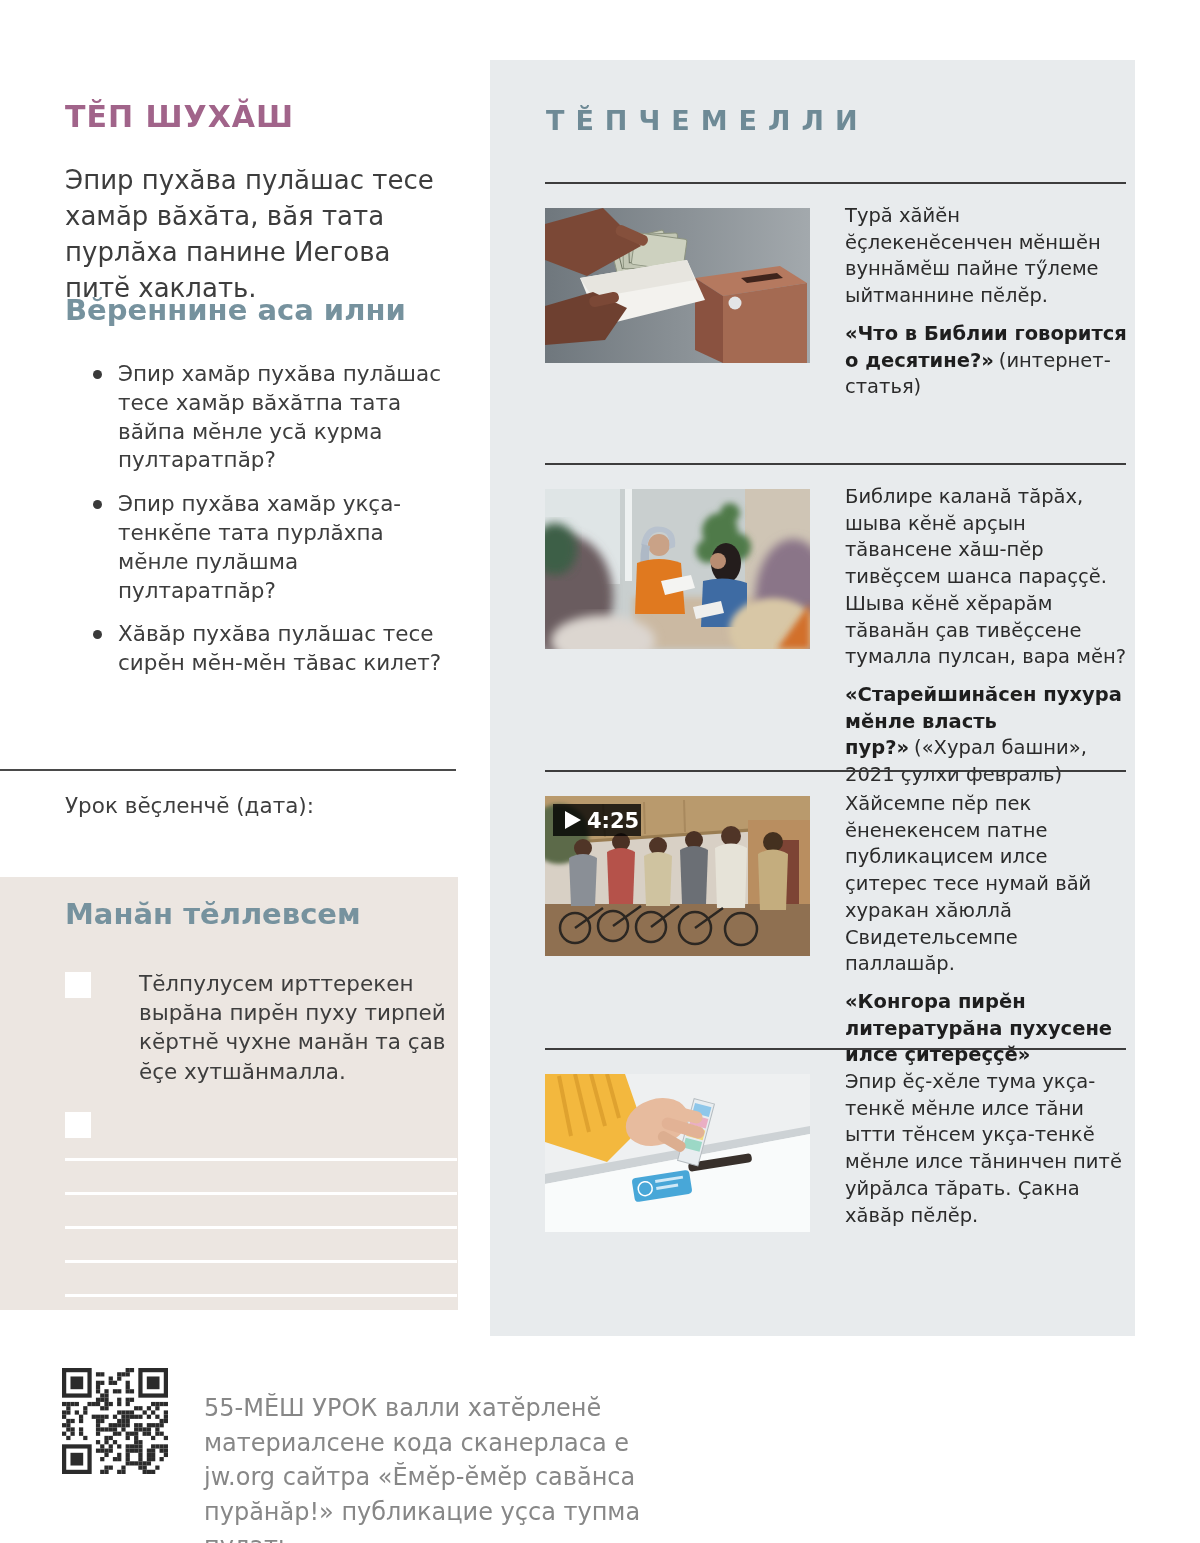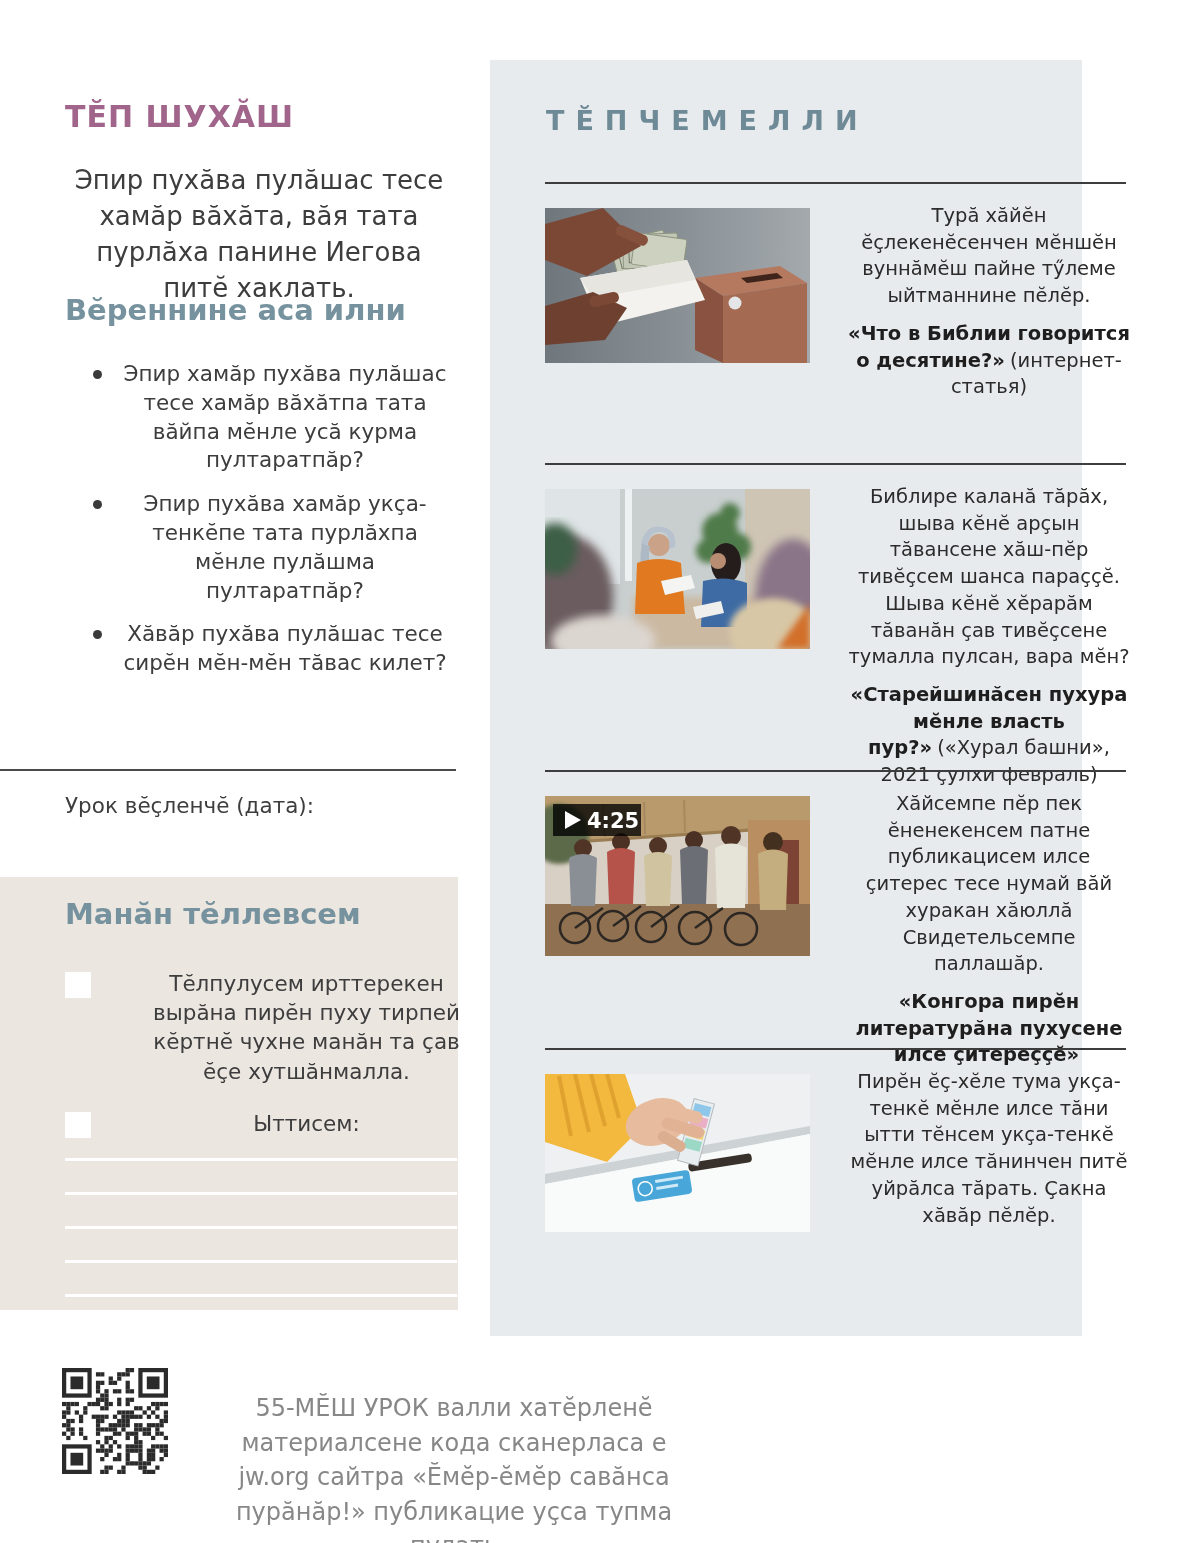--- a/index.html
+++ b/index.html
@@ -1,17 +1,17 @@
 <!DOCTYPE html>
 <html><head>
 <meta charset="utf-8">
 <style>
   html,body{margin:0;padding:0;background:#fff;}
   .page{position:relative;width:1200px;height:1543px;background:#ffffff;overflow:hidden;
-        font-family:"DejaVu Sans","Liberation Sans",sans-serif;color:#3a3a3a;text-align:center;}
+        font-family:"DejaVu Sans","Liberation Sans",sans-serif;color:#3a3a3a;}
 
   
   .h-purple{position:absolute;left:65px;top:99px;margin:0;font-size:30px;font-weight:bold;
             letter-spacing:1px;color:#a1648a;}
   .main-para{position:absolute;left:65px;top:163px;width:388px;margin:0;
              font-size:26px;line-height:1.38;color:#3d3d3d;}
   .h-slate{margin:0;font-size:29px;font-weight:bold;color:#76929e;}
   .review-h{position:absolute;left:65px;top:293px;}
   .review-list{position:absolute;left:90px;top:360px;width:362px;margin:0;padding:0;list-style:none;}
   .review-list li{position:relative;margin:0 0 15px 0;padding-left:28px;
@@ -24,21 +24,21 @@
   .goals-box{position:absolute;left:0;top:877px;width:458px;height:433px;background:#ece6e1;}
   .goals-h{position:absolute;left:65px;top:20px;}
   .goal-item{position:absolute;left:65px;display:flex;align-items:flex-start;gap:35px;}
   .goal-item .cbx{flex:0 0 auto;width:26px;height:26px;background:#ffffff;margin:3px 13px 0 0;}
   .goal-item p{margin:0;width:335px;font-size:21.5px;line-height:1.36;color:#3d3d3d;}
   .goal-1{top:92px;}
   .goal-2{top:232px;}
   .wline{position:absolute;left:65px;width:392px;height:3px;background:#ffffff;}
 
   
-  .panel{position:absolute;left:490px;top:60px;width:592px;height:1276px;background:#e8ebed;}
+  .panel{position:absolute;left:490px;top:60px;width:645px;height:1276px;background:#e8ebed;}
   .panel-h{position:absolute;left:56px;top:45px;margin:0;font-size:27px;font-weight:bold;
            letter-spacing:11px;color:#6e8a96;white-space:nowrap;}
   .res-rule{position:absolute;left:55px;width:581px;height:0;border-top:2px solid #3d3d3d;}
   .res-img{position:absolute;left:55px;width:265px;overflow:hidden;background:#9aa0a5;}
   .res-img svg{display:block;}
   .res-txt{position:absolute;left:355px;width:288px;}
   .res-body{margin:0 0 11px 0;font-size:19.5px;line-height:1.37;color:#2b2b2b;}
   .res-title{margin:0;font-size:19.5px;line-height:1.37;color:#1e1e1e;}
   .res-title b{font-weight:bold;}
   .res-title .sfx{font-weight:normal;color:#2b2b2b;margin-left:5px;}
@@ -67,21 +67,20 @@
   <p class="date-label">Урок вĕçленчĕ (дата):</p>
 
   <div class="goals-box">
     <h2 class="h-slate goals-h">Манăн тĕллевсем</h2>
     <div class="goal-item goal-1">
       <span class="cbx"></span>
       <p>Тĕлпулусем ирттерекен вырăна пирĕн пуху тирпей кĕртнĕ чухне манăн та çав ĕçе хутшăнмалла.</p>
     </div>
     <div class="goal-item goal-2">
       <span class="cbx"></span>
-      <p>Ыттисем:</p>
     </div>
     <div class="wline" style="top:281px"></div>
     <div class="wline" style="top:315px"></div>
     <div class="wline" style="top:349px"></div>
     <div class="wline" style="top:383px"></div>
     <div class="wline" style="top:417px"></div>
   </div>
 
   <div class="panel">
     <h2 class="panel-h">ТĔПЧЕМЕЛЛИ</h2>
@@ -242,21 +241,21 @@
         </g>
         <path d="M0,0 80,0 98,52 62,88 0,68 z" fill="#f3b83e"></path>
         <path d="M14,2 26,62 M30,0 44,58 M46,0 60,52 M62,0 74,44" stroke="#dfa22f" stroke-width="4" fill="none"></path>
         <ellipse cx="112" cy="48" rx="32" ry="23" fill="#e7bb9e" transform="rotate(-18 112 48)"></ellipse>
         <rect x="118" y="34" width="40" height="12" rx="6" fill="#e7bb9e" transform="rotate(14 138 40)"></rect>
         <rect x="116" y="48" width="44" height="12" rx="6" fill="#e2b295" transform="rotate(16 138 54)"></rect>
         <rect x="112" y="62" width="30" height="11" rx="5" fill="#dcae90" transform="rotate(30 127 67)"></rect>
       </svg>
     </div>
     <div class="res-txt" style="top:1009px">
-      <p class="res-body">Пирĕн ĕç-хĕле тума укçа-тенкĕ мĕнле илсе тăни ытти тĕнсем укçа-тенкĕ мĕнле илсе тăнинчен питĕ уйрăлса тăрать. Çакна хăвăр пĕлĕр.</p>
+      <p class="res-body">Эпир ĕç-хĕле тума укçа-тенкĕ мĕнле илсе тăни ытти тĕнсем укçа-тенкĕ мĕнле илсе тăнинчен питĕ уйрăлса тăрать. Çакна хăвăр пĕлĕр.</p>
     </div>
   </div>
 
   <div class="qr">
     <svg id="qr-pattern" width="106" height="106" viewBox="0 0 100 100">
       <rect width="100" height="100" fill="#ffffff"></rect>
       <g fill="#2b2b2b">
         <rect x="0" y="0" width="28" height="28"></rect>
           <rect x="72" y="0" width="28" height="28"></rect>
           <rect x="0" y="72" width="28" height="28"></rect>

